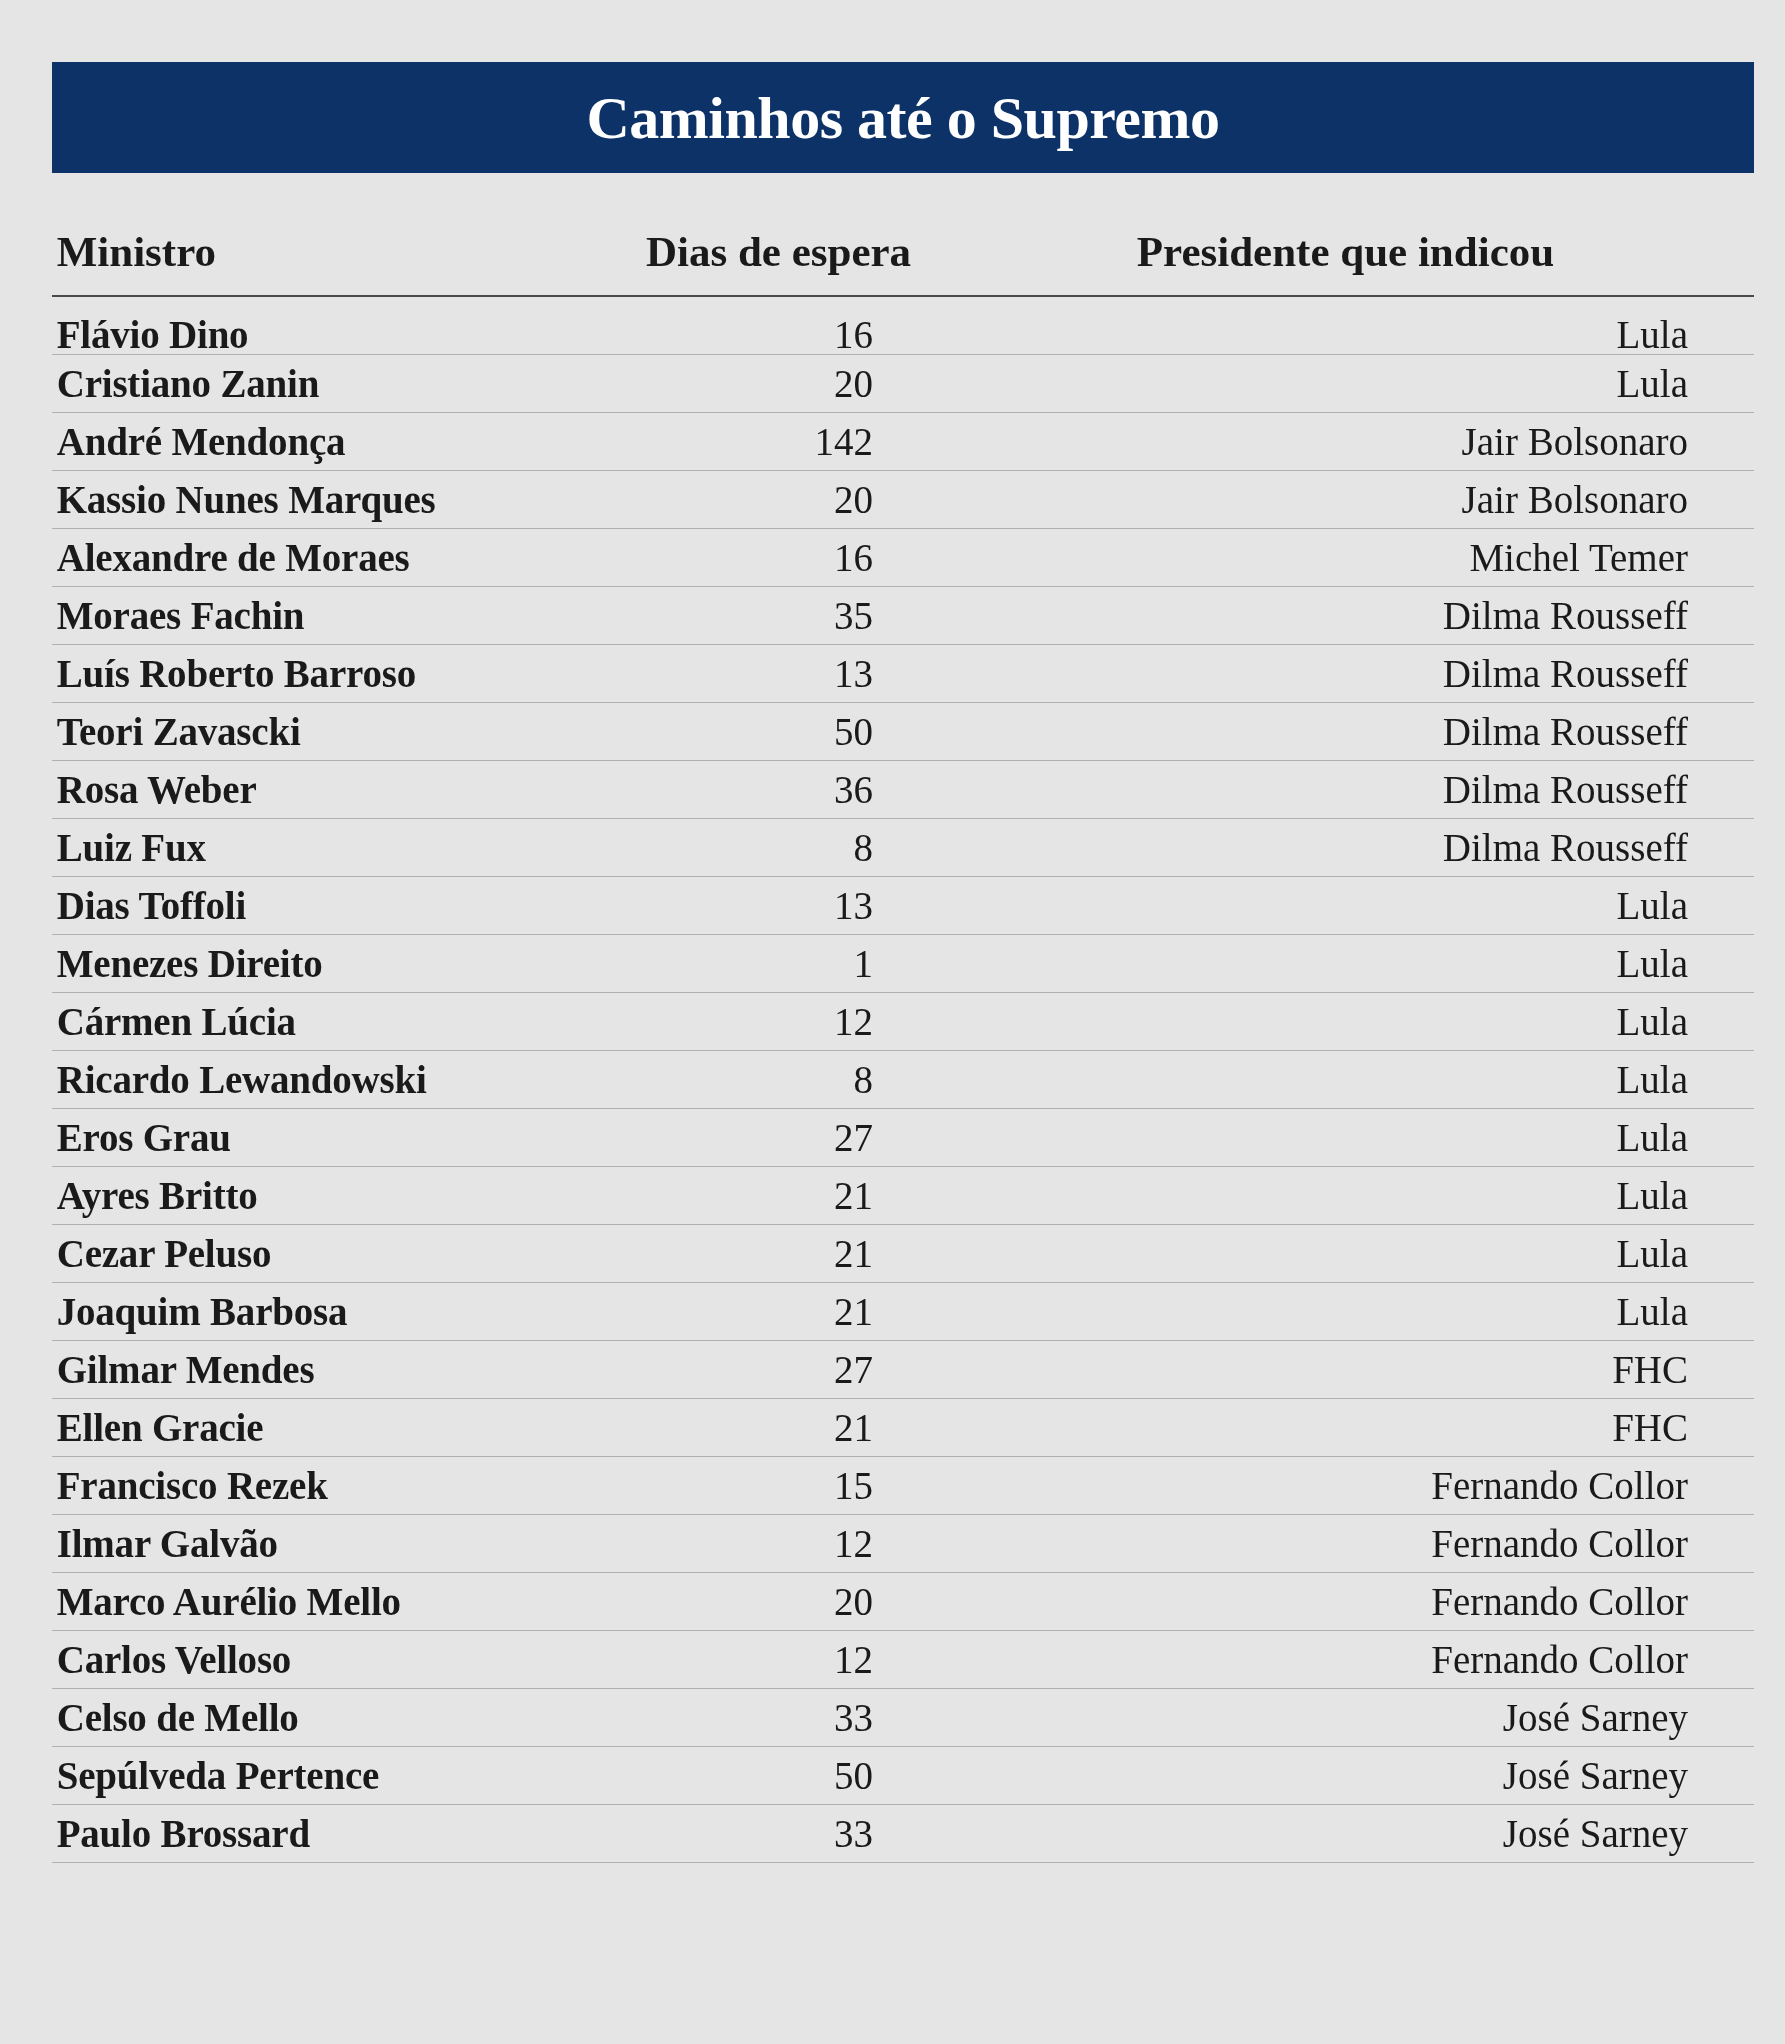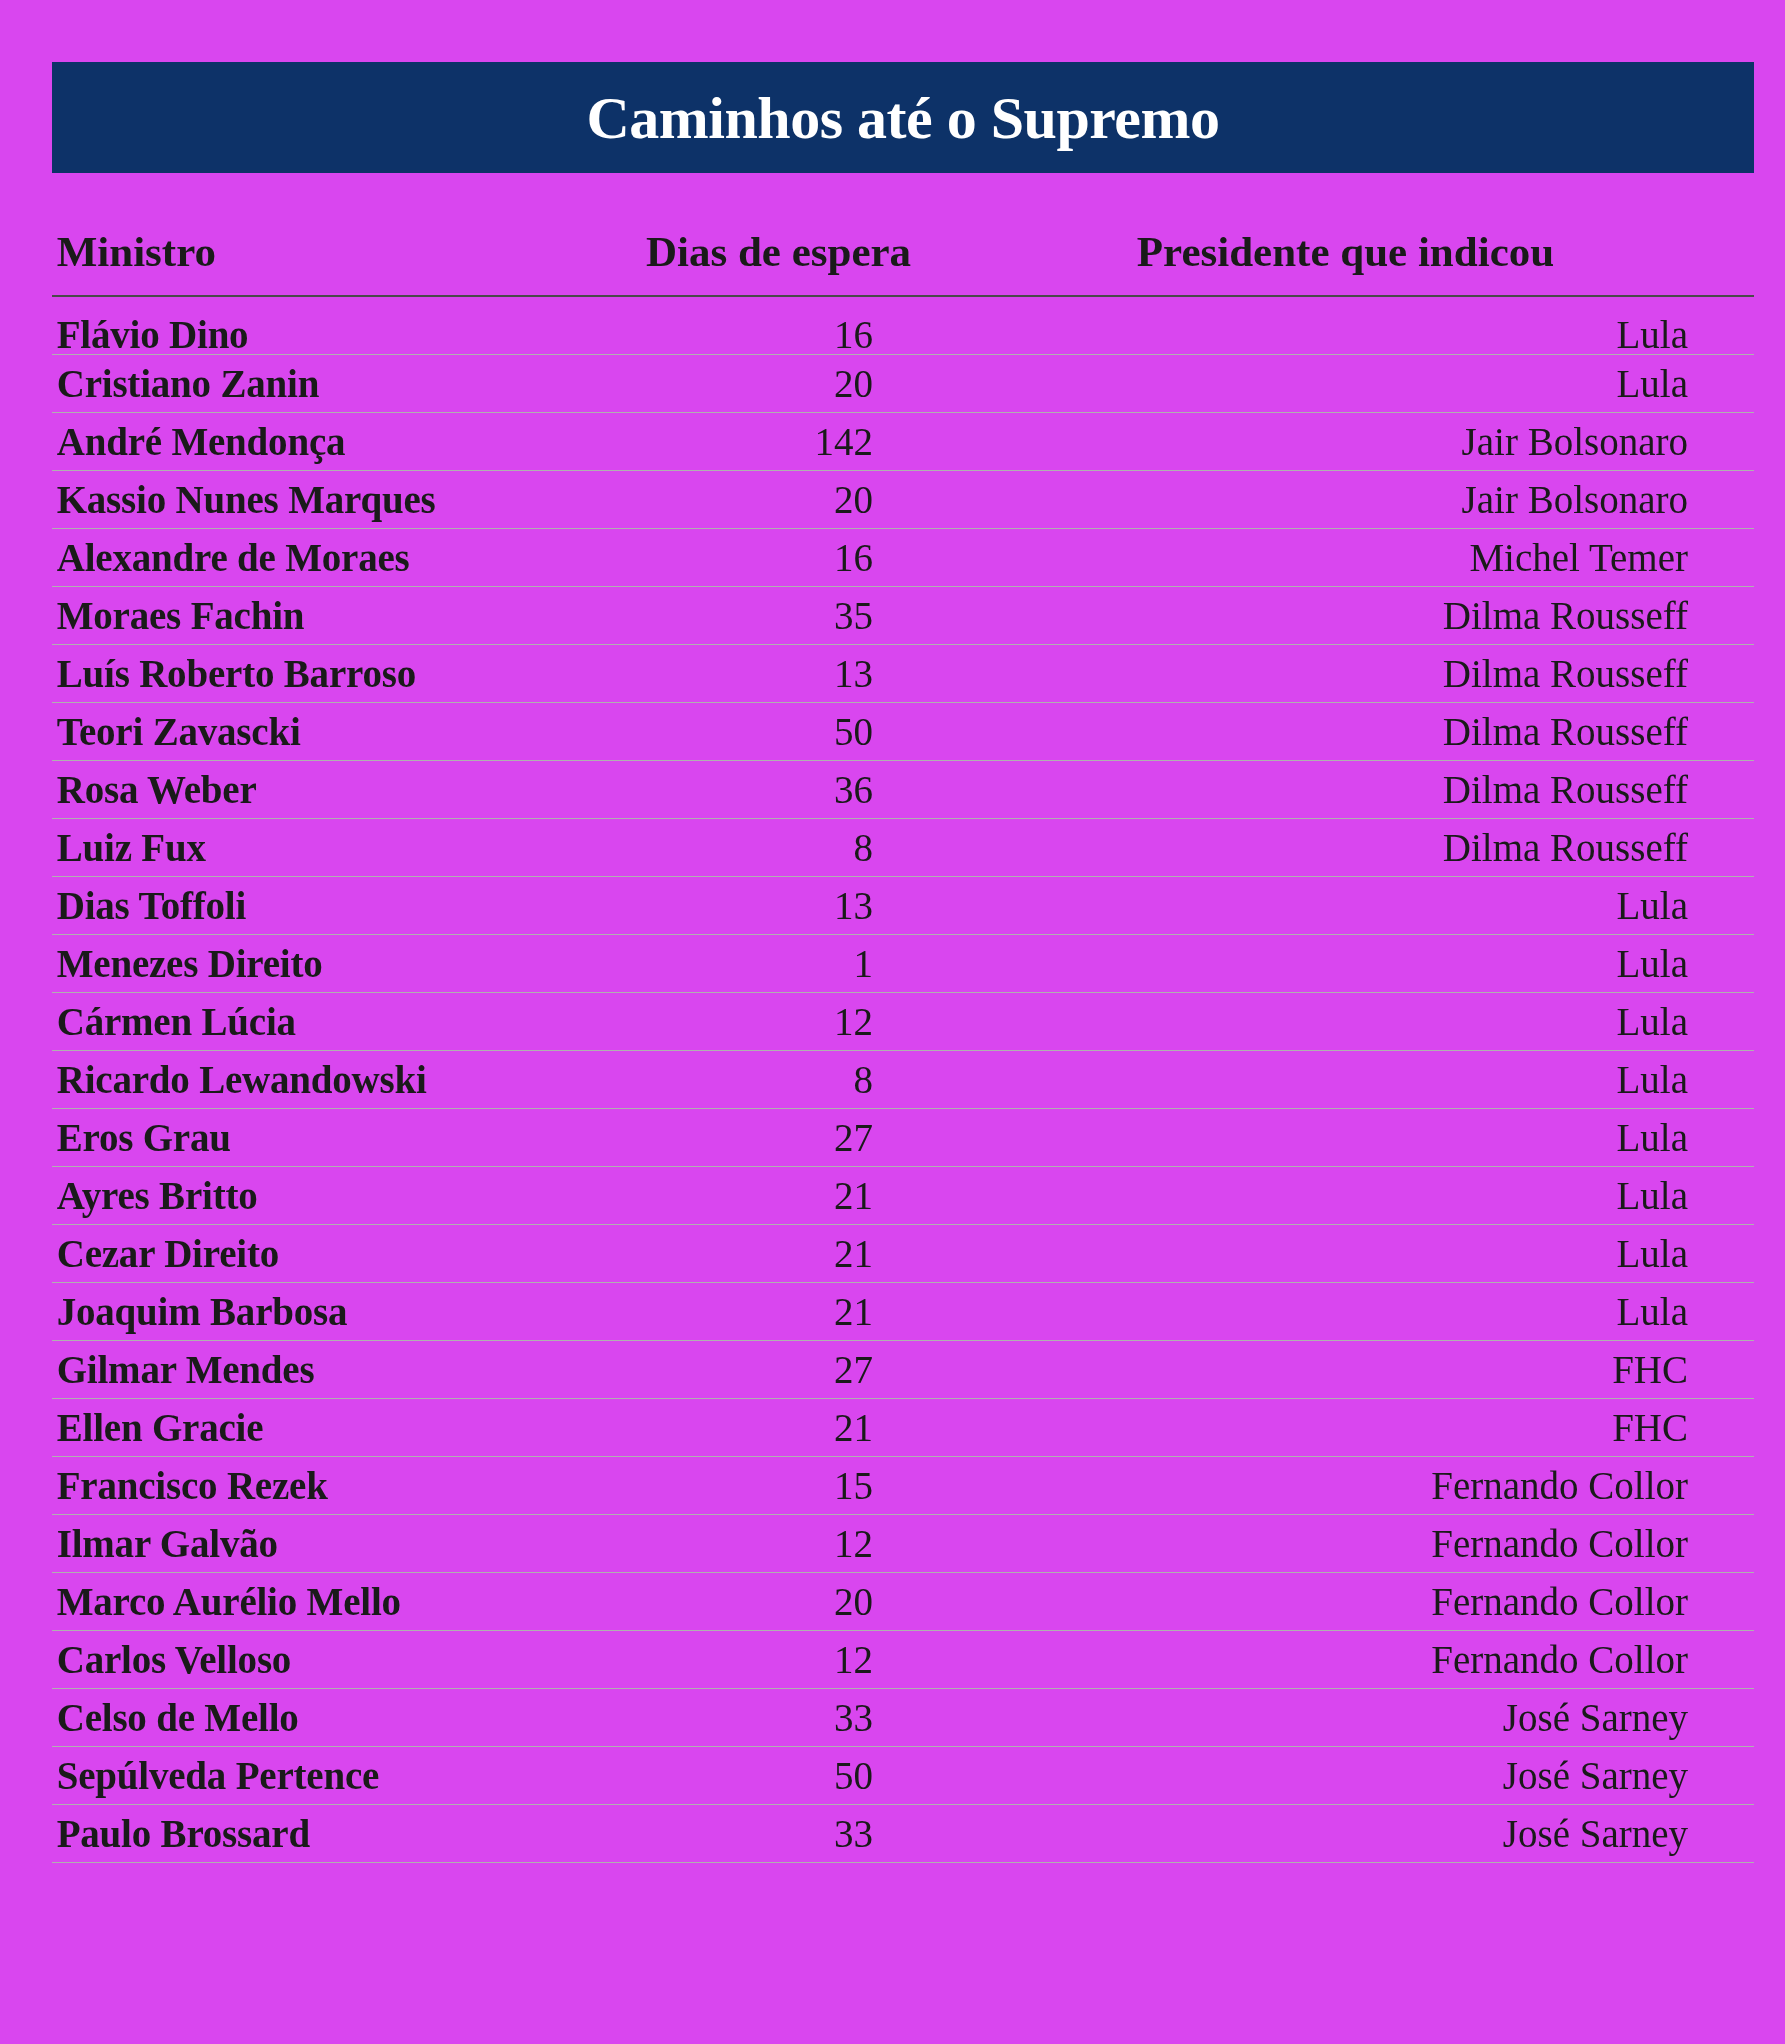--- a/index.html
+++ b/index.html
@@ -12,21 +12,21 @@
     height: 2044px;
     font-family: "Liberation Serif", "DejaVu Serif", serif;
     color: #1a1a1a;
     overflow: hidden;
   }
 
   .sheet {
     position: relative;
     width: 1786px;
     height: 2044px;
-    background: #d946ef;
+    background: #e5e5e5;
     box-sizing: border-box;
   }
 
   
   .title-banner {
     position: absolute;
     left: 52px;
     top: 62px;
     width: 1702px;
     height: 111px;
@@ -200,21 +200,21 @@
             <td class="d-name">Eros Grau</td>
             <td class="d-days">27</td>
             <td class="d-pres">Lula</td>
           </tr>
           <tr>
             <td class="d-name">Ayres Britto</td>
             <td class="d-days">21</td>
             <td class="d-pres">Lula</td>
           </tr>
           <tr>
-            <td class="d-name">Cezar Direito</td>
+            <td class="d-name">Cezar Peluso</td>
             <td class="d-days">21</td>
             <td class="d-pres">Lula</td>
           </tr>
           <tr>
             <td class="d-name">Joaquim Barbosa</td>
             <td class="d-days">21</td>
             <td class="d-pres">Lula</td>
           </tr>
           <tr>
             <td class="d-name">Gilmar Mendes</td>

